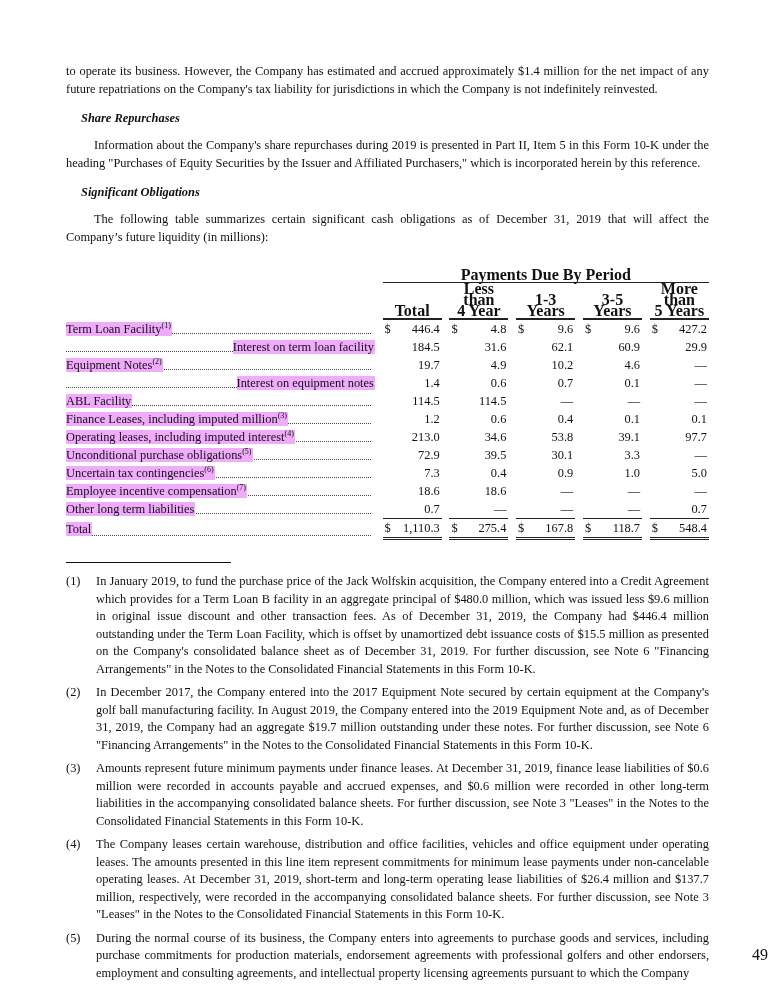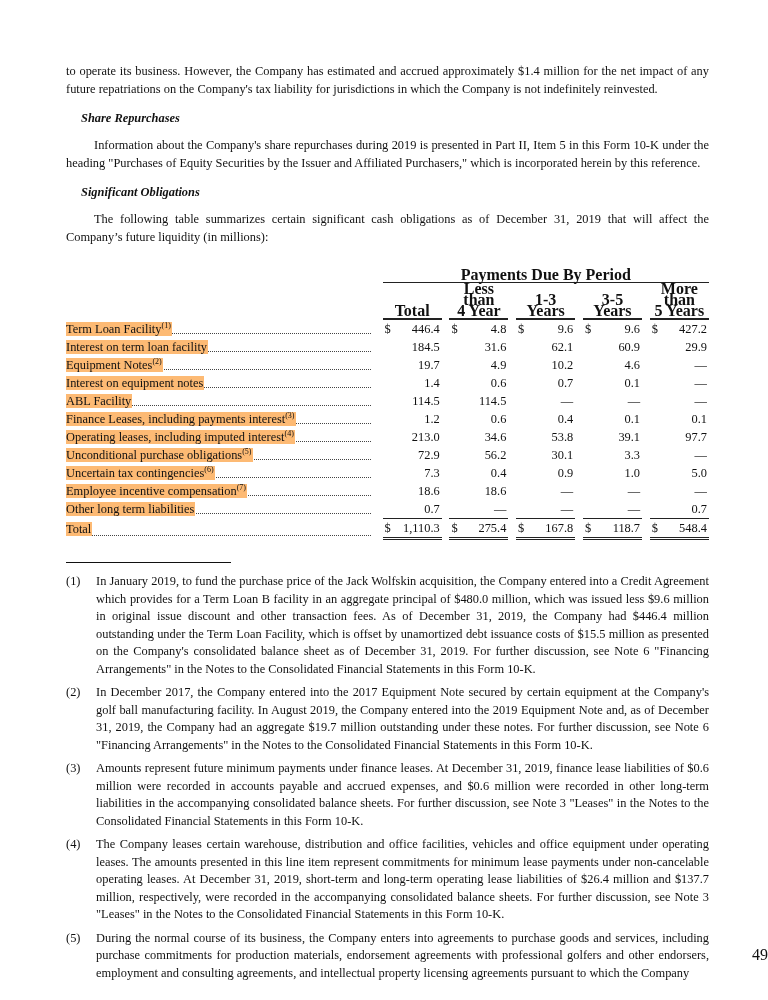--- a/index.html
+++ b/index.html
@@ -16,23 +16,23 @@
 
   table.obl { border-collapse: separate; border-spacing: 0; width: 643px; margin-top: 18px; font-size: 12.4px; }
   table.obl td, table.obl th { padding: 0; height: 18px; line-height: 18px; white-space: nowrap; }
   .col-label { width: 312px; }
   .col-gap { width: 8px; }
   .col-val { width: 60px; }
   th { font-weight: bold; font-size: 16px; line-height: 11px !important; vertical-align: bottom; text-align: center; }
   th.group { border-bottom: 1.6px solid #222; padding-bottom: 2px !important; height: 16px !important; }
   th.col { border-bottom: 1.2px solid #222; padding-bottom: 2px !important; height: 28px !important; }
   .label-cell { overflow: hidden; position: relative; }
-  .label-cell .lbl { background: #fdba74; position: relative; z-index: 1; padding-right: 1px; }
+  .label-cell .lbl { background: #f0abfc; position: relative; z-index: 1; padding-right: 1px; }
   .label-cell .dots { position: absolute; left: 0; right: 4px; bottom: 4px; border-bottom: 1px dotted #444; }
-  .sub { padding-left: 8px; }
+  .sub { padding-left: 8px; text-align: right; }
   .tot { padding-left: 28px; }
   sup { font-size: 8px; line-height: 0; vertical-align: super; }
   .val-cell { position: relative; text-align: right; padding-right: 2px !important; }
   .val-cell .dollar { position: absolute; left: 2px; }
   tr.first-data td.val-cell { border-top: 1.2px solid #222; }
   tr.total-row td.val-cell { border-top: 1.2px solid #222; border-bottom: 3px double #222; }
 
   .footrule { width: 165px; border-top: 1.4px solid #111; margin-top: 22px; margin-bottom: 10px; }
   .fn { display: flex; margin-bottom: 6px; }
   .fn-num { width: 24px; flex: none; line-height: 17.5px; }
@@ -149,21 +149,21 @@
           <td></td>
           <td class="val-cell"><span>114.5</span></td>
           <td></td>
           <td class="val-cell"><span>—</span></td>
           <td></td>
           <td class="val-cell"><span>—</span></td>
           <td></td>
           <td class="val-cell"><span>—</span></td>
         </tr>
         <tr>
-          <td class="label-cell"><span class="dots"></span><span class="lbl"><span>Finance Leases, including payments interest</span><sup>(3)</sup></span></td>
+          <td class="label-cell"><span class="dots"></span><span class="lbl"><span>Finance Leases, including imputed million</span><sup>(3)</sup></span></td>
           <td></td>
           <td class="val-cell"><span>1.2</span></td>
           <td></td>
           <td class="val-cell"><span>0.6</span></td>
           <td></td>
           <td class="val-cell"><span>0.4</span></td>
           <td></td>
           <td class="val-cell"><span>0.1</span></td>
           <td></td>
           <td class="val-cell"><span>0.1</span></td>
@@ -179,21 +179,21 @@
           <td></td>
           <td class="val-cell"><span>39.1</span></td>
           <td></td>
           <td class="val-cell"><span>97.7</span></td>
         </tr>
         <tr>
           <td class="label-cell"><span class="dots"></span><span class="lbl"><span>Unconditional purchase obligations</span><sup>(5)</sup></span></td>
           <td></td>
           <td class="val-cell"><span>72.9</span></td>
           <td></td>
-          <td class="val-cell"><span>56.2</span></td>
+          <td class="val-cell"><span>39.5</span></td>
           <td></td>
           <td class="val-cell"><span>30.1</span></td>
           <td></td>
           <td class="val-cell"><span>3.3</span></td>
           <td></td>
           <td class="val-cell"><span>—</span></td>
         </tr>
         <tr>
           <td class="label-cell"><span class="dots"></span><span class="lbl"><span>Uncertain tax contingencies</span><sup>(6)</sup></span></td>
           <td></td>

